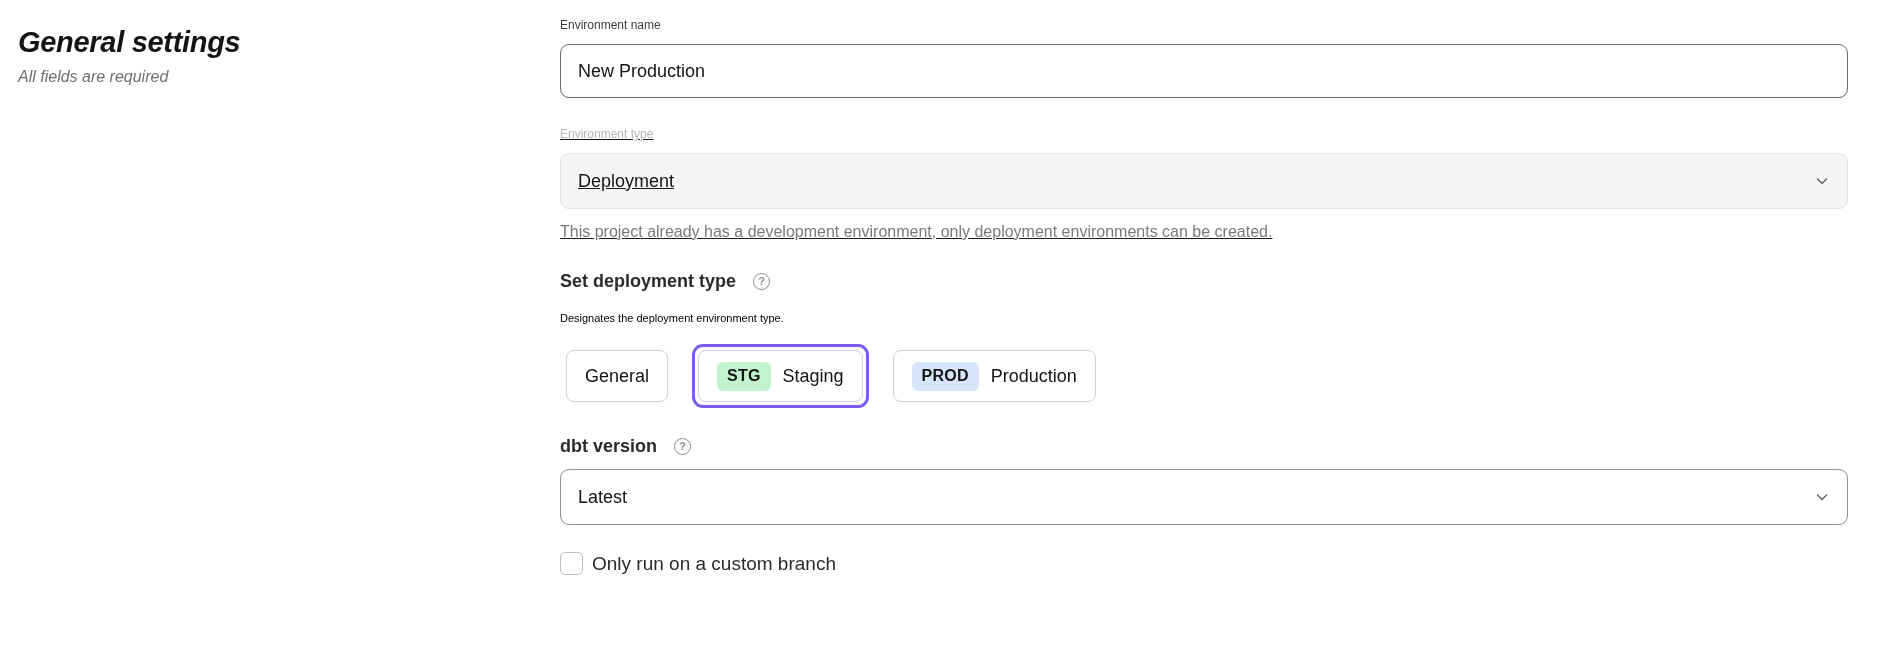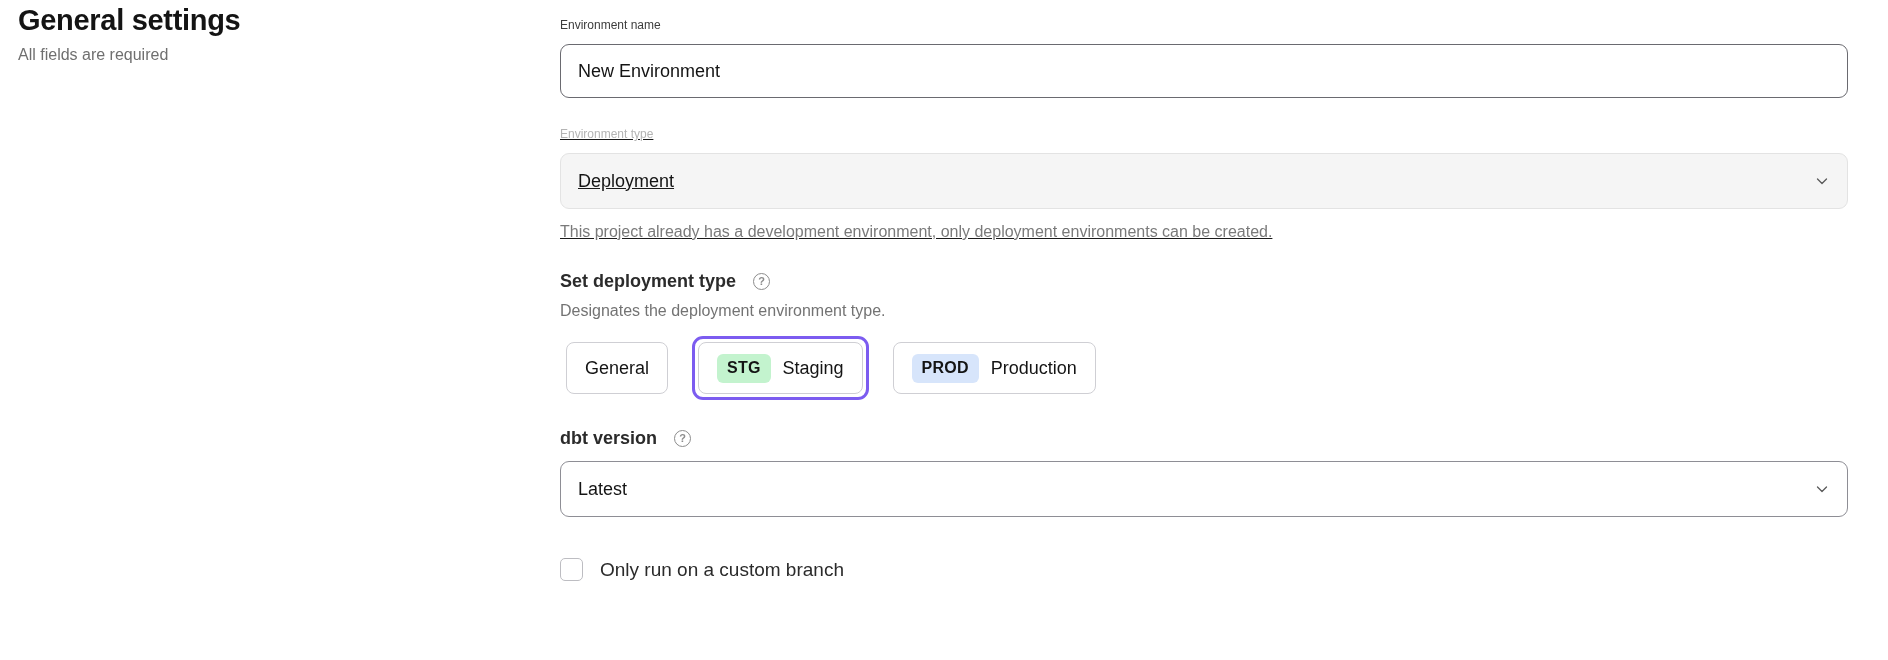--- a/index.html
+++ b/index.html
@@ -21,21 +21,22 @@
     width: 1888px;
     height: 660px;
     display: flex;
     align-items: flex-start;
   }
 
   
   .left-col {
     width: 560px;
     flex: 0 0 560px;
-    padding: 2px 0 0 18px;
+    padding: 24px 0 0 18px;
+    font-style: italic;
   }
   .page-title {
     font-size: 29px;
     line-height: 36px;
     font-weight: 700;
     letter-spacing: -0.3px;
     color: #141414;
     margin: 0 0 7px 0;
   }
   .page-subtitle {
@@ -119,24 +120,24 @@
   .section-heading {
     display: flex;
     align-items: center;
     gap: 17px;
     font-size: 18px;
     font-weight: 700;
     color: #2b2b2b;
     margin-top: 29px;
   }
   .section-sub {
-    font-size: 16px;
+    font-size: 11px;
     line-height: 21px;
-    color: #737373;
-    margin-top: 8px;
+    color: #000000;
+    margin-top: 16px;
   }
 
   .help-icon {
     display: inline-flex;
     align-items: center;
     justify-content: center;
     width: 17px;
     height: 17px;
     flex: 0 0 17px;
     border-radius: 50%;
@@ -189,22 +190,22 @@
     color: #141414;
   }
   .seg-badge.stg { background: #c3f3ce; }
   .seg-badge.prod { background: #d7e5fb; }
   .seg-label { font-size: 18px; color: #141414; }
 
   
   .check-row {
     display: flex;
     align-items: center;
-    gap: 17px;
-    margin-top: 41px;
+    gap: 9px;
+    margin-top: 27px;
   }
   .checkbox {
     width: 23px;
     height: 23px;
     flex: 0 0 23px;
     border: 1px solid #bdbdc2;
     border-radius: 5px;
     background: #ffffff;
     cursor: pointer;
   }
@@ -221,21 +222,21 @@
   <div class="left-col">
     <div class="page-title">General settings</div>
     <div class="page-subtitle">All fields are required</div>
   </div>
 
   <div class="form-col">
 
     <div class="field">
       <div class="field-label">Environment name</div>
       <div class="text-input" placeholder="Environment name">
-        <span class="value">New Environment</span>
+        <span class="value">New Production</span>
       </div>
     </div>
 
     <div class="field" style="margin-top:25px;text-decoration:underline;">
       <div class="field-label disabled">Environment type</div>
       <div class="select-box disabled">
         <span class="value">Deployment</span>
         <span class="chev">
           <svg width="16" height="16" viewBox="0 0 16 16" fill="none" aria-hidden="true">
             <path d="M3.5 6 L8 10.5 L12.5 6" stroke="currentColor" stroke-width="1.3" stroke-linecap="round" stroke-linejoin="round"></path>

